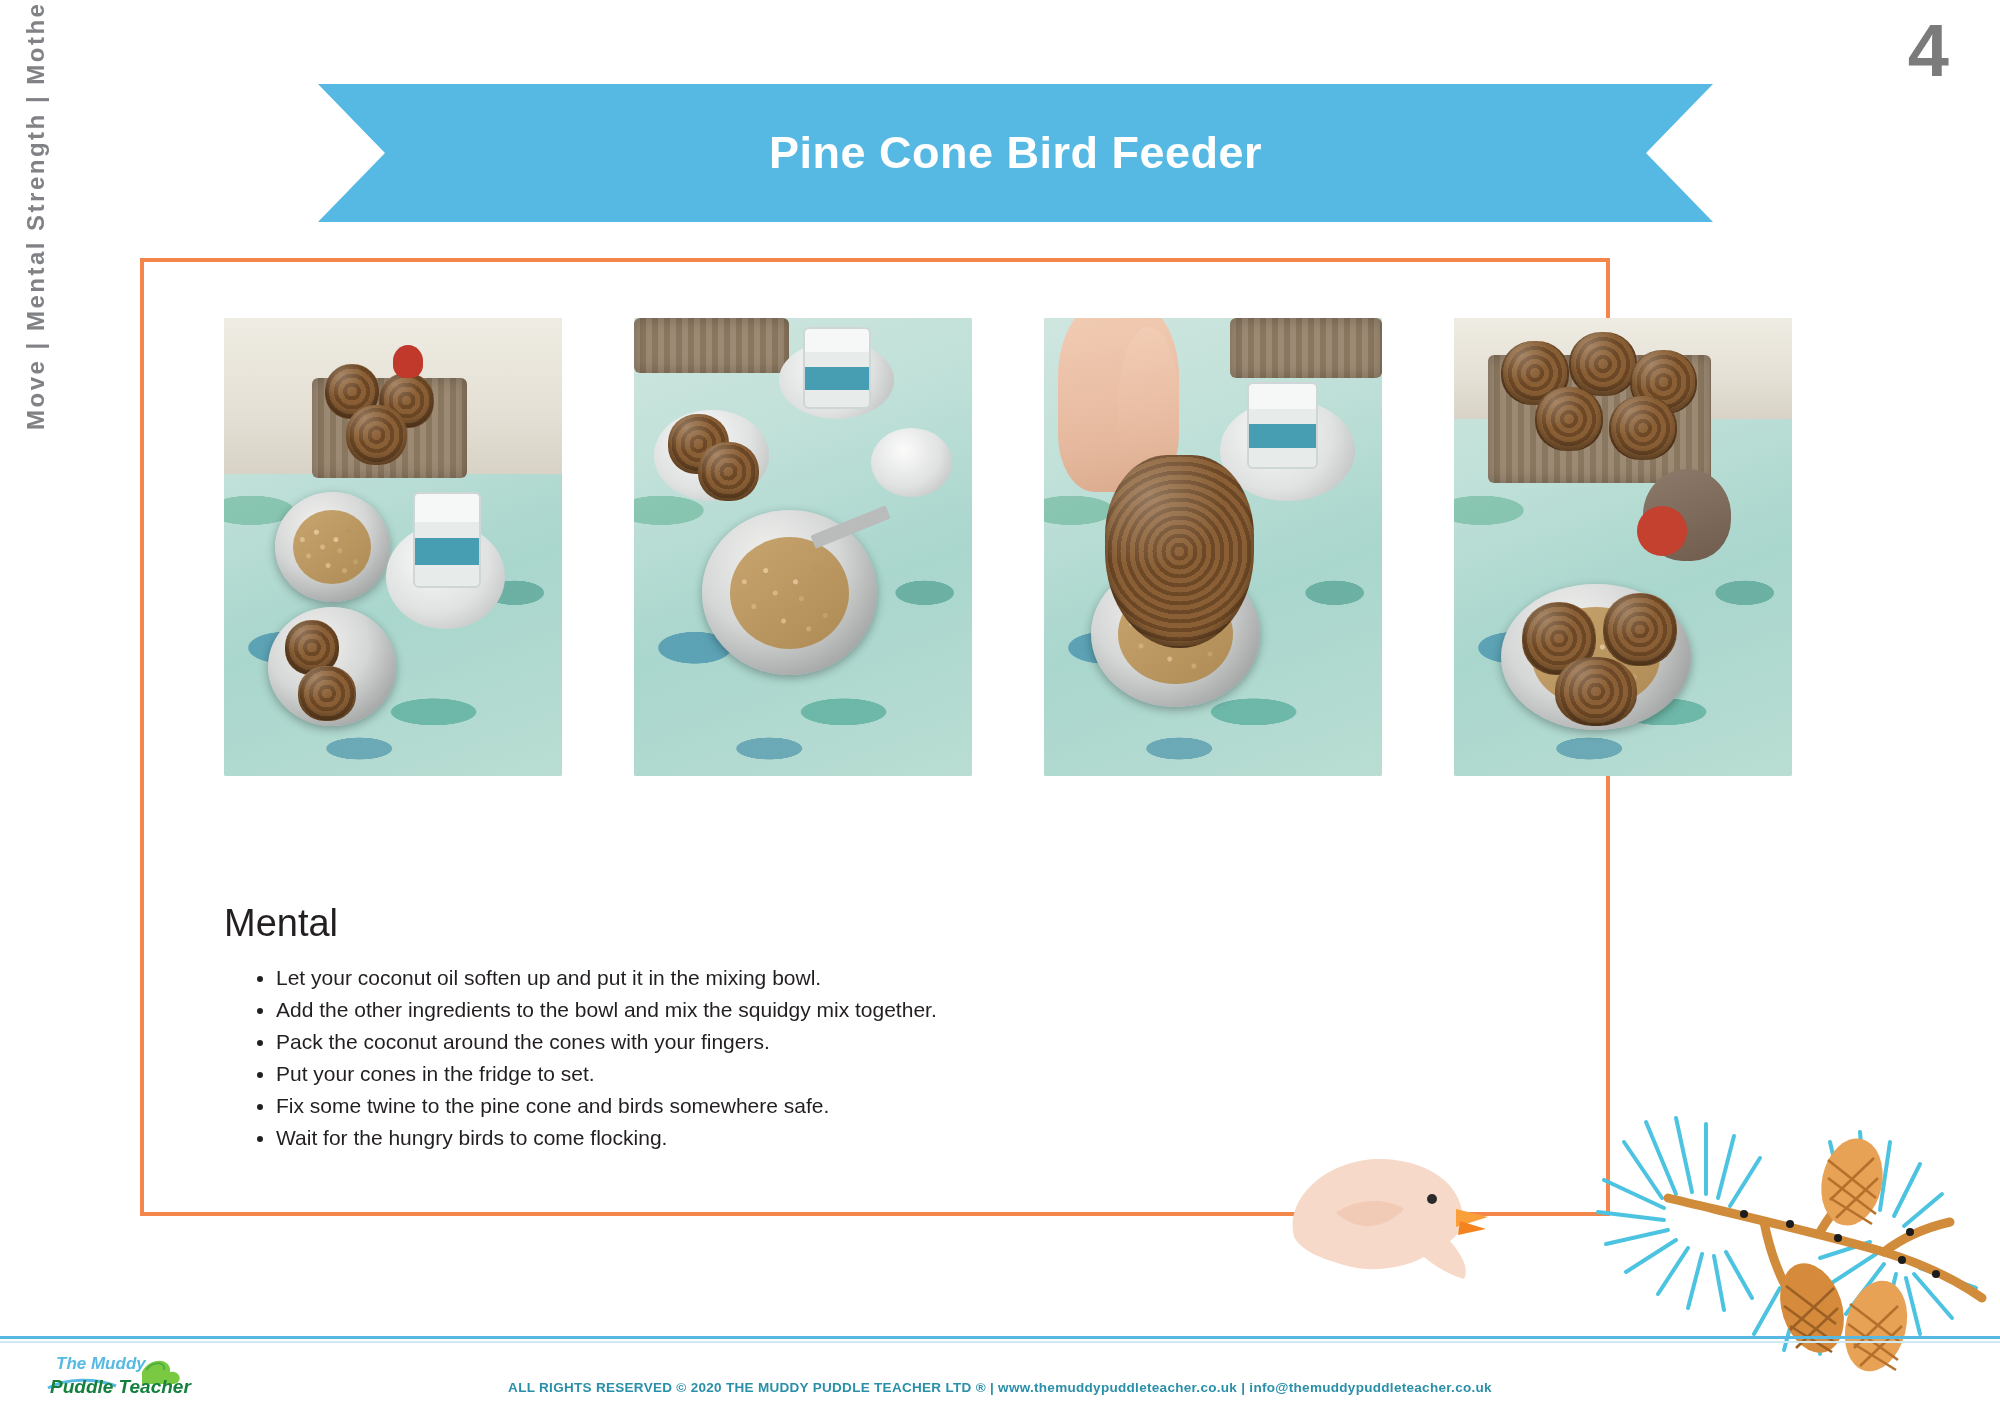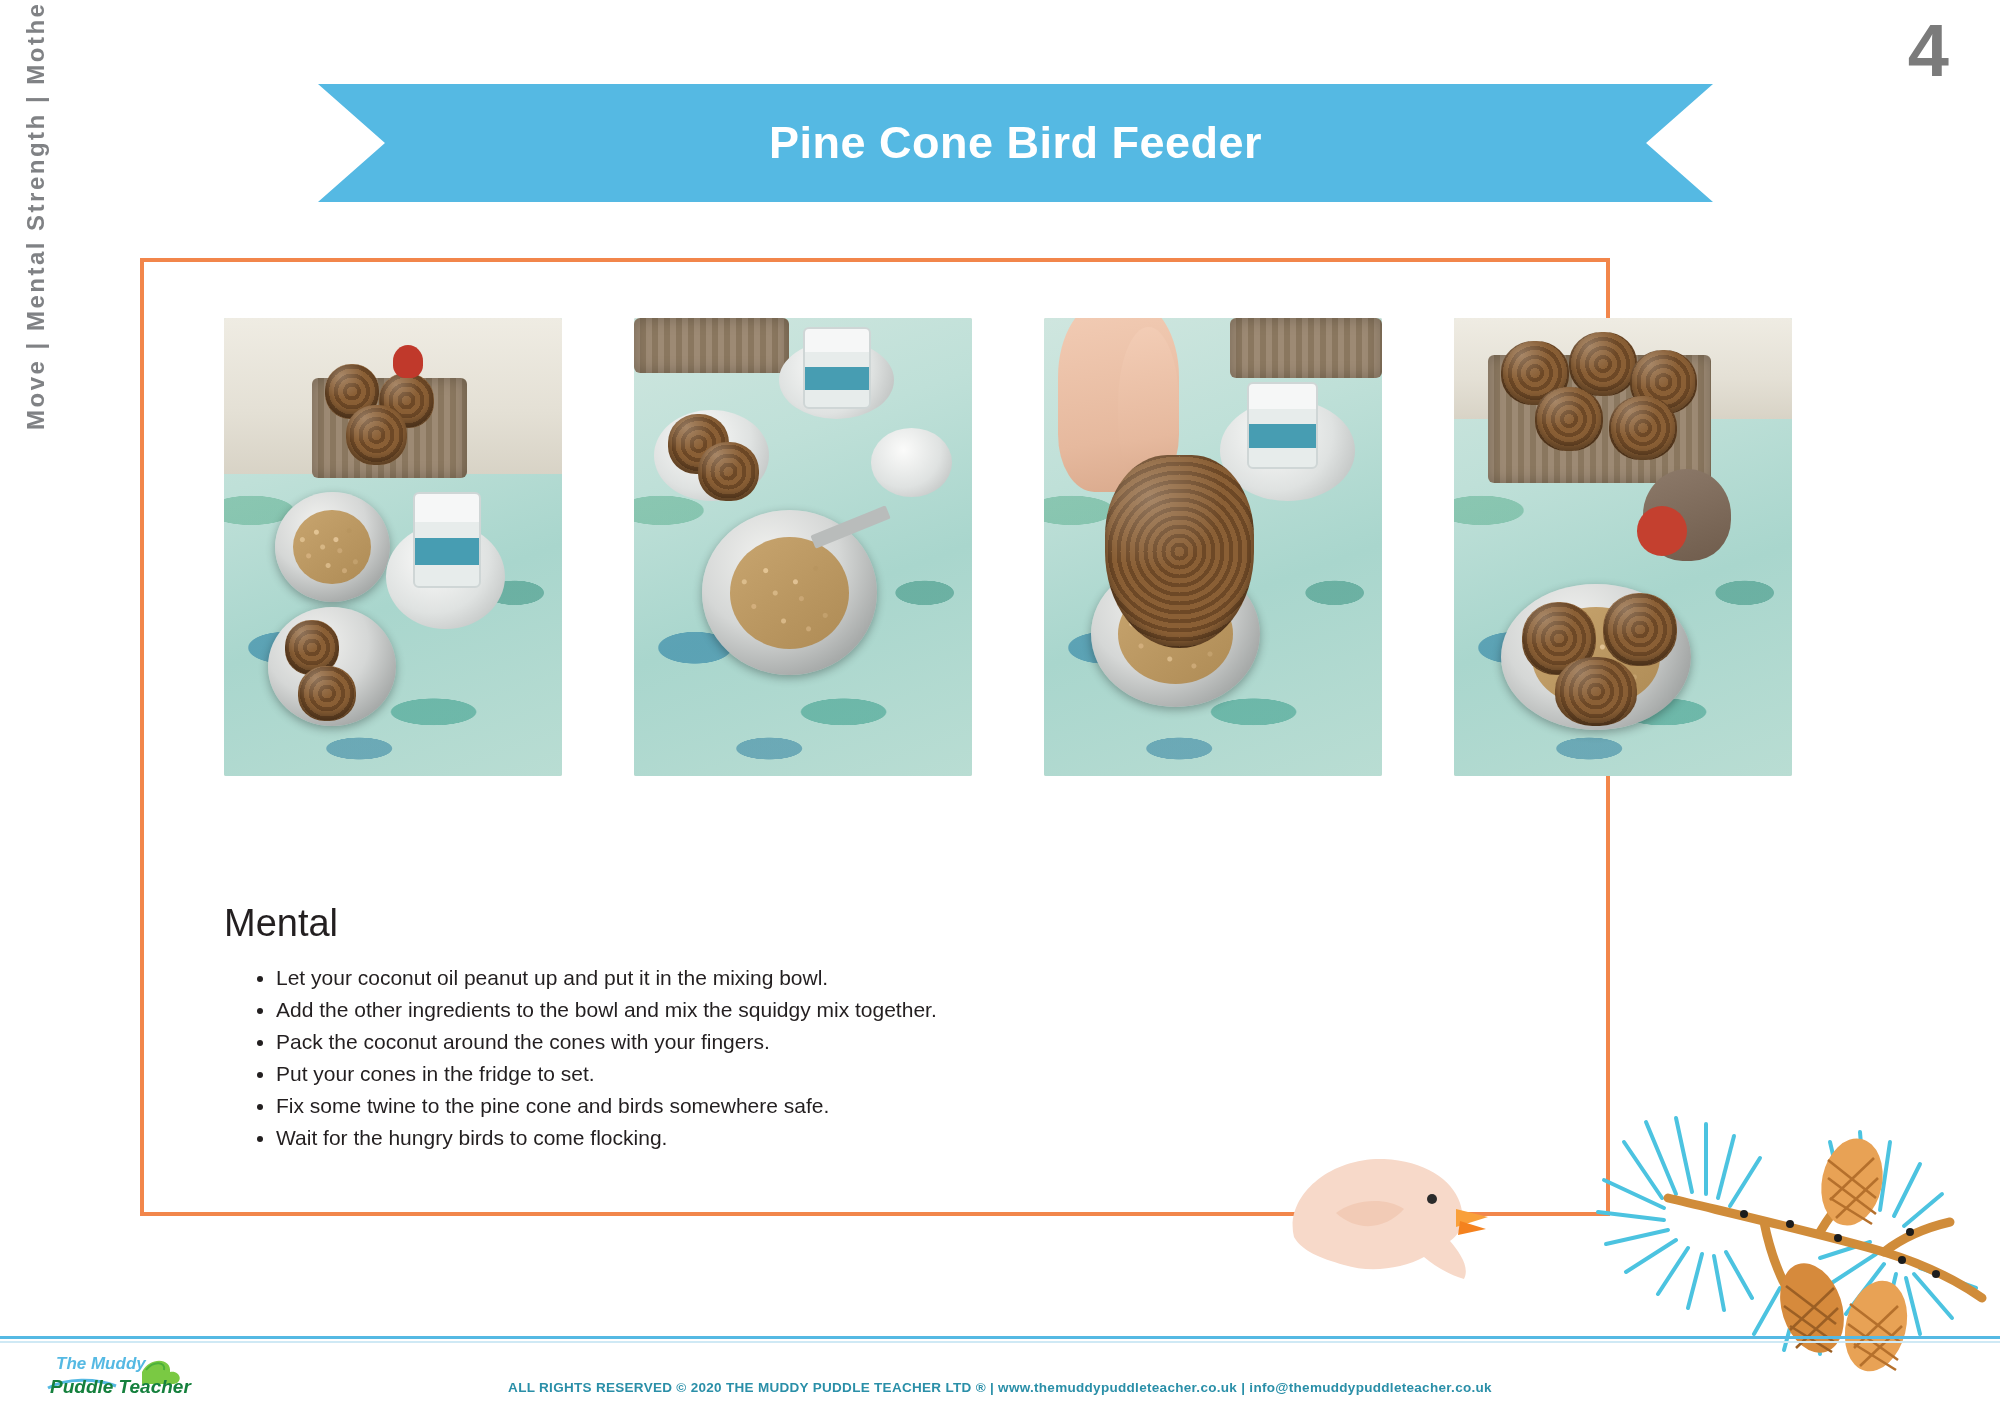--- a/index.html
+++ b/index.html
@@ -26,21 +26,21 @@
     letter-spacing: -1px;
     line-height: 1;
   }
 
   
   .banner-wrap {
     position: absolute;
     top: 84px;
     left: 318px;
     width: 1395px;
-    height: 118px;
+    height: 138px;
   }
   .banner {
     position: absolute;
     inset: 0;
     background: #55b9e3;
     -webkit-clip-path: polygon(0 0, 100% 0, 100% 100%, 0 100%, 5.0% 50%);
     clip-path: polygon(
       0% 0%, 100% 0%,
       100% 0%, 95.2% 50%, 100% 100%,
       100% 100%, 0% 100%,
@@ -371,21 +371,21 @@
         <div class="cone" style="left:44%;top:60%;width:22%;height:16%;"></div>
         <div class="cone" style="left:30%;top:74%;width:24%;height:15%;"></div>
       </div>
     </div>
 
   </div>
 
 
   <h2 class="method-heading">Mental</h2>
   <ul class="method-list">
-    <li>Let your coconut oil peanut up and put it in the mixing bowl.</li>
+    <li>Let your coconut oil soften up and put it in the mixing bowl.</li>
     <li>Add the other ingredients to the bowl and mix the squidgy mix together.</li>
     <li>Pack the coconut around the cones with your fingers.</li>
     <li>Put your cones in the fridge to set.</li>
     <li>Fix some twine to the pine cone and birds somewhere safe.</li>
     <li>Wait for the hungry birds to come flocking.</li>
   </ul>
 
   <div class="bird-illustration">
     <svg viewBox="0 0 240 200" width="240" height="200">
       <path d="M20,120 C10,80 55,40 110,42 C150,44 178,62 186,86 C192,104 186,118 176,124

